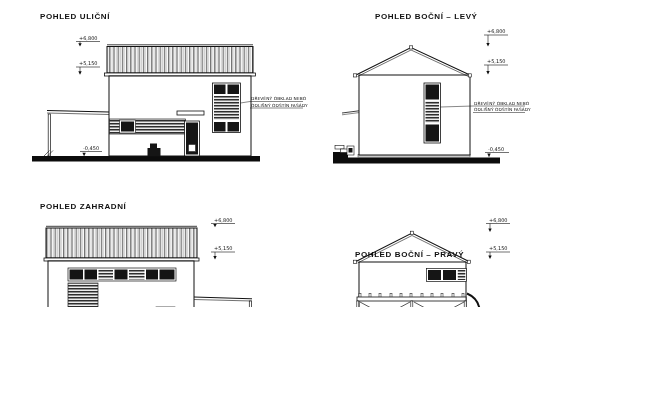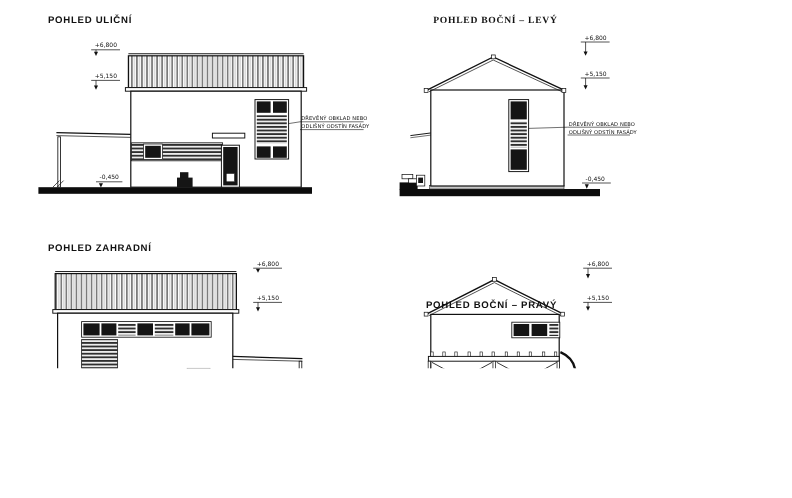--- a/index.html
+++ b/index.html
@@ -280,21 +280,21 @@
       </g>
       <g>
         <line class="ln" x1="487" y1="339" x2="511" y2="339" stroke-width="0.6"></line>
         <polygon fill="#111" points="489.3,340 492.7,340 491,343.5"></polygon>
         <text class="dimtext" x="490" y="337">-0,450</text>
       </g>
     </g>
   </svg>
 
   <div class="vtitle" style="left:40px;top:12px;">POHLED ULIČNÍ</div>
-  <div class="vtitle" style="left:361px;top:12px;font-family:Liberation Serif, serif;">POHLED BOČNÍ – LEVÝ</div>
+  <div class="vtitle" style="left:375px;top:12px;">POHLED BOČNÍ – LEVÝ</div>
   <div class="vtitle" style="left:40px;top:202px;">POHLED ZAHRADNÍ</div>
   <div class="vtitle" style="left:355px;top:202px;margin-top:48px;">POHLED BOČNÍ – PRAVÝ</div>
 
   <div class="note">
     <div>S.O. —</div>
     <div>SCHODY KB31</div>
     <div>MODEL 2021</div>
   </div>
 
   <div class="tblock">

